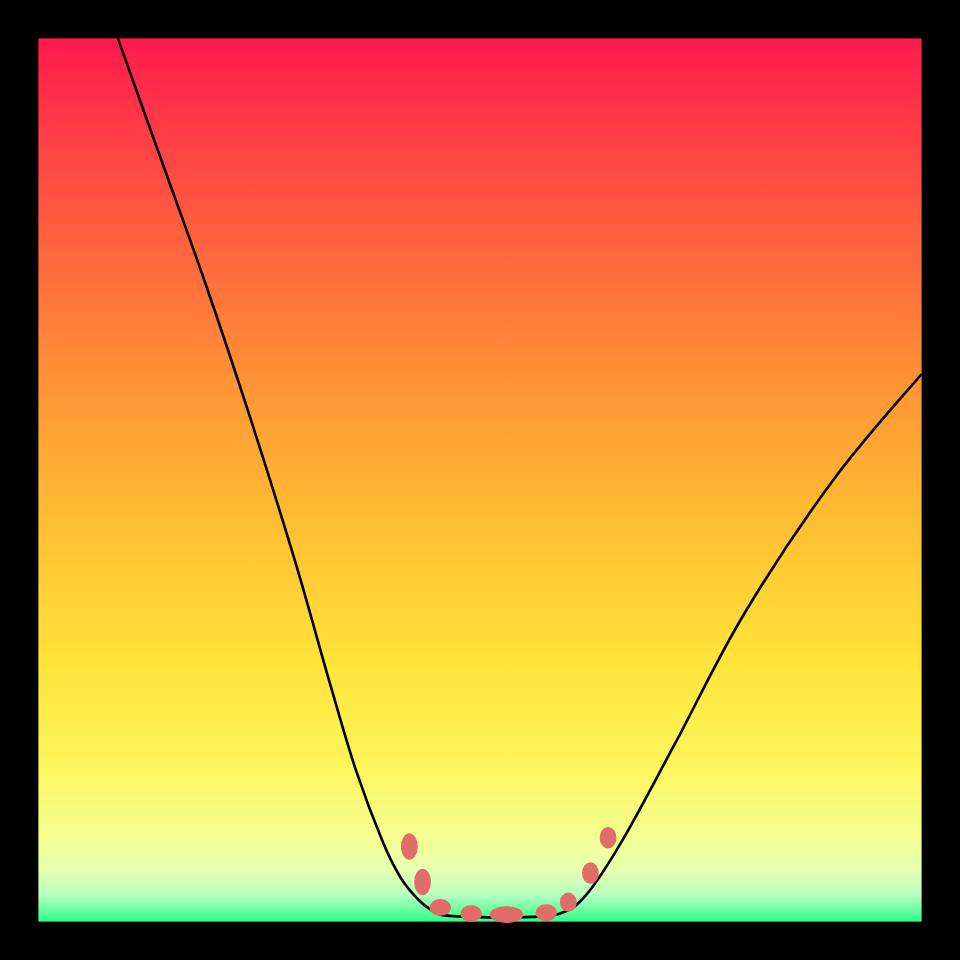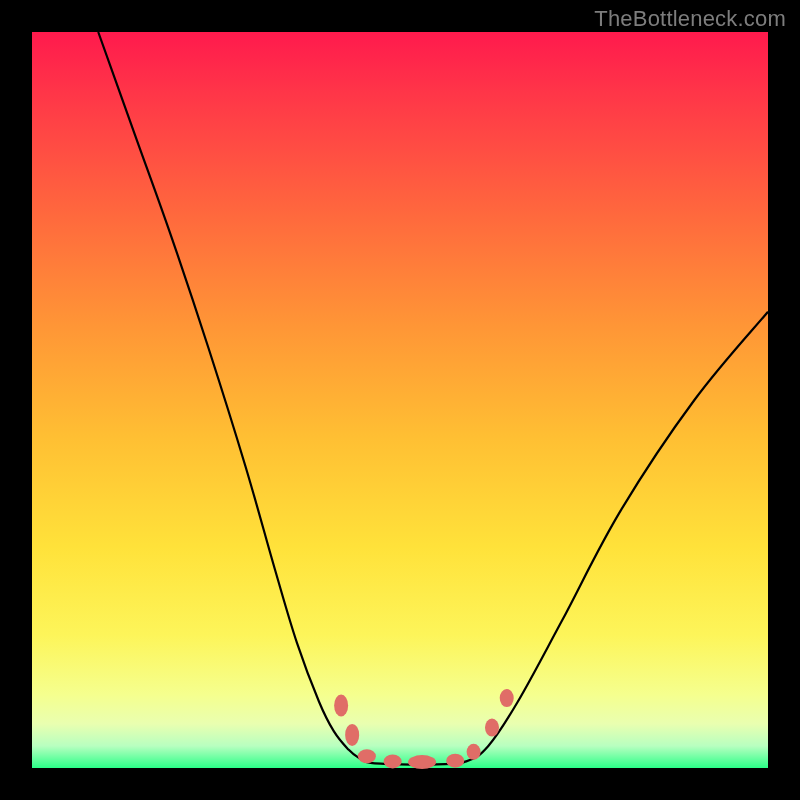--- a/index.html
+++ b/index.html
@@ -69,14 +69,13 @@
           <ellipse cx="334.88" cy="724.22" rx="9" ry="7" fill="#e06d67"></ellipse>
           <ellipse cx="360.64" cy="729.38" rx="9" ry="7" fill="#e06d67"></ellipse>
           <ellipse cx="390.08" cy="730.11" rx="14" ry="7" fill="#e06d67"></ellipse>
           <ellipse cx="423.20" cy="728.64" rx="9" ry="7" fill="#e06d67"></ellipse>
           <ellipse cx="441.60" cy="719.81" rx="7" ry="8" fill="#e06d67"></ellipse>
           <ellipse cx="460.00" cy="695.52" rx="7" ry="9" fill="#e06d67"></ellipse>
           <ellipse cx="474.72" cy="666.08" rx="7" ry="9" fill="#e06d67"></ellipse>
         </g>
     </svg>
   </div>
-  <div class="watermark">TheBottleneck.com</div>
 </div>
 
 </body></html>

